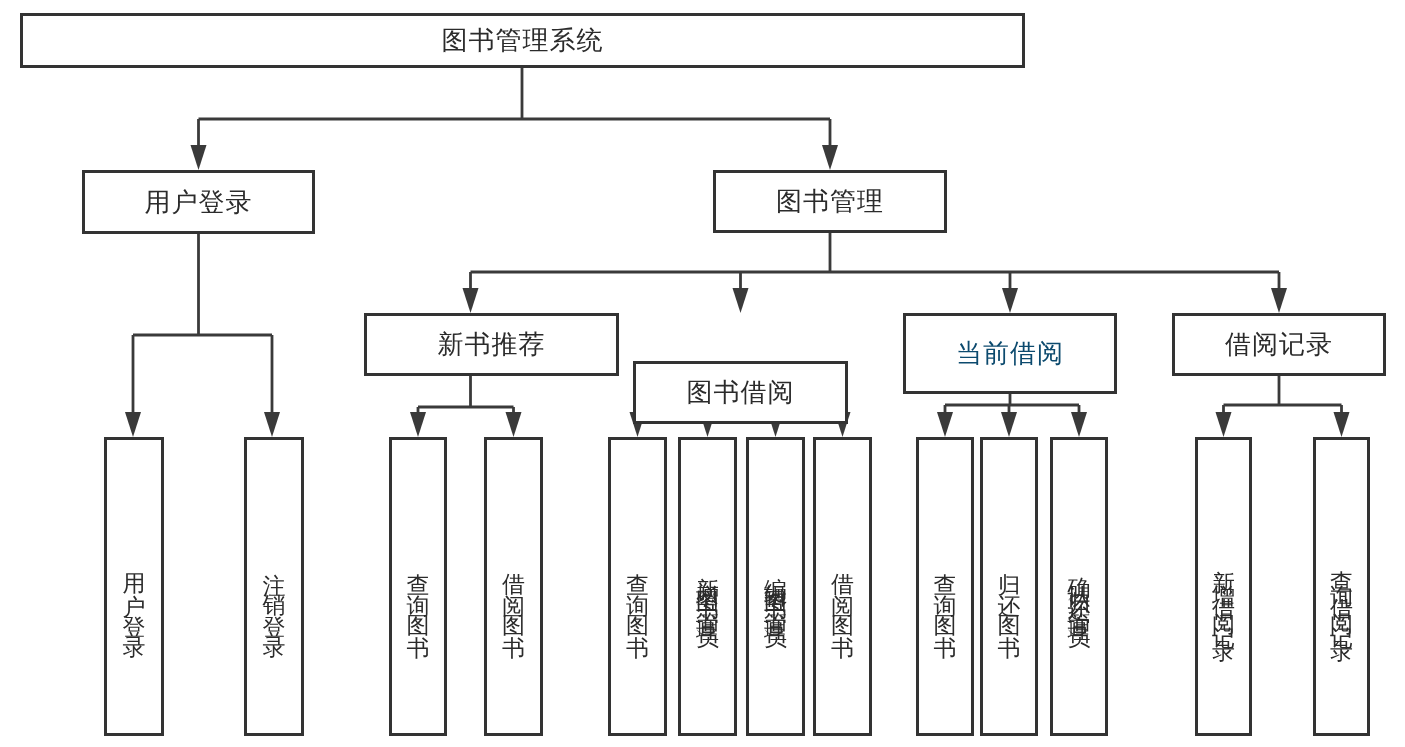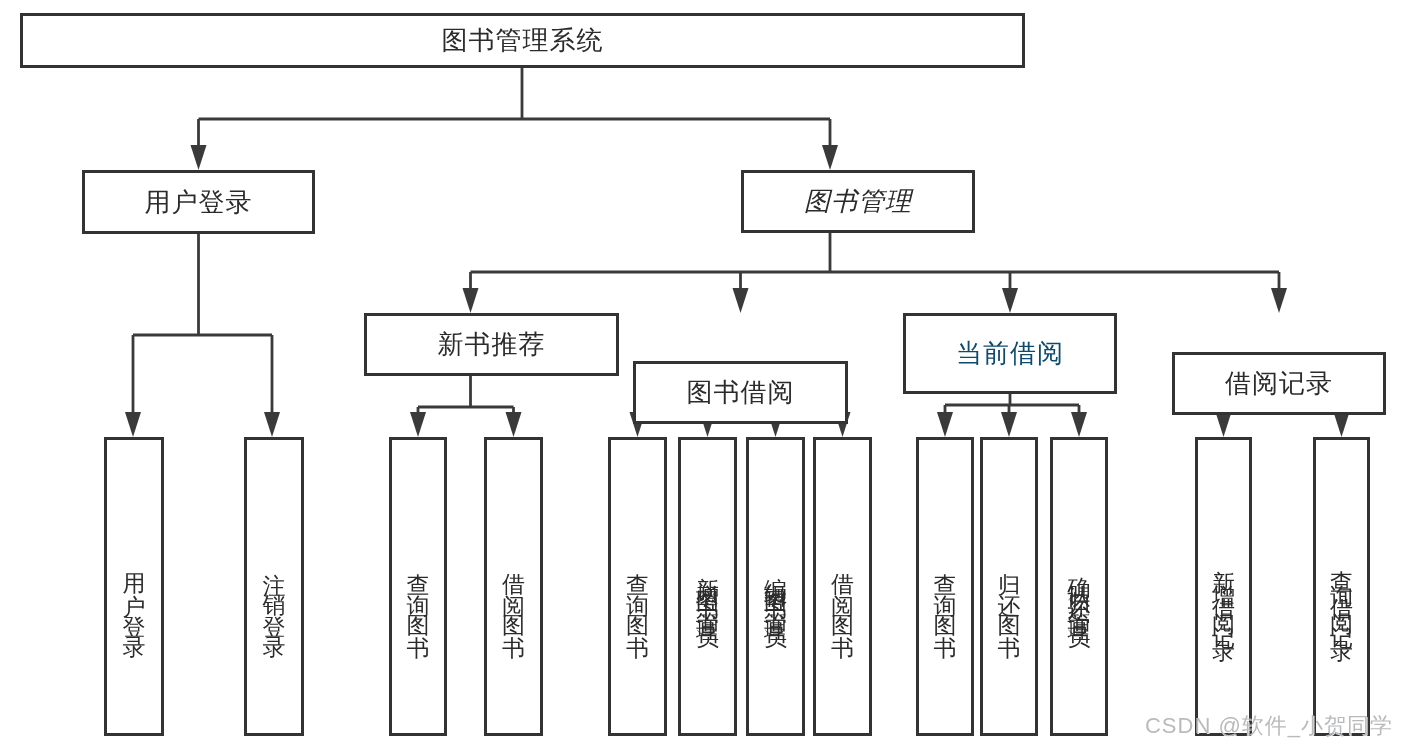--- a/index.html
+++ b/index.html
@@ -103,34 +103,34 @@
       </g>
     </svg>
 
   <div class="box hbox root" style="left: 20px; top: 13px; width: 1005px; height: 55px; border-color: rgb(51, 51, 51); background: rgb(255, 255, 255); color: rgb(43, 43, 43);">
     <span>图书管理系统</span>
   </div>
 
   <div class="box hbox" style="left: 82px; top: 170px; width: 233px; height: 64px; border-color: rgb(51, 51, 51); background: rgb(255, 255, 255); color: rgb(43, 43, 43);">
     <span>用户登录</span>
   </div>
-  <div class="box hbox" style="left: 741px; top: 170px; width: 234px; height: 63px; border-color: rgb(51, 51, 51); background: rgb(255, 255, 255); color: rgb(43, 43, 43); font-style: italic;">
+  <div class="box hbox" style="left: 713px; top: 170px; width: 234px; height: 63px; border-color: rgb(51, 51, 51); background: rgb(255, 255, 255); color: rgb(43, 43, 43);">
     <span>图书管理</span>
   </div>
 
   <div class="box hbox" style="left: 364px; top: 313px; width: 255px; height: 63px; border-color: rgb(51, 51, 51); background: rgb(255, 255, 255); color: rgb(43, 43, 43);">
     <span>新书推荐</span>
   </div>
   <div class="box hbox" style="left: 633px; top: 313px; width: 215px; height: 63px; border-color: rgb(51, 51, 51); background: rgb(255, 255, 255); color: rgb(43, 43, 43); margin-top: 48px;">
     <span>图书借阅</span>
   </div>
   <div class="box hbox" style="left: 903px; top: 313px; width: 214px; height: 81px; border-color: rgb(51, 51, 51); background: rgb(255, 255, 255); color: #0c4a6e;">
     <span>当前借阅</span>
   </div>
-  <div class="box hbox" style="left: 1172px; top: 313px; width: 214px; height: 63px; border-color: rgb(51, 51, 51); background: rgb(255, 255, 255); color: rgb(43, 43, 43); margin-top: 39px;">
+  <div class="box hbox" style="left: 1172px; top: 313px; width: 214px; height: 63px; border-color: rgb(51, 51, 51); background: rgb(255, 255, 255); color: rgb(43, 43, 43);">
     <span>借阅记录</span>
   </div>
 
   <div class="box leaf ls-lg" style="left: 104px; top: 437px; width: 60px; height: 299px; border-color: rgb(51, 51, 51); background: rgb(255, 255, 255); color: rgb(43, 43, 43);">
     <span>用户登录</span>
   </div>
   <div class="box leaf ls-lg" style="left: 244px; top: 437px; width: 60px; height: 299px; border-color: rgb(51, 51, 51); background: rgb(255, 255, 255); color: rgb(43, 43, 43);">
     <span>注销登录</span>
   </div>
 
@@ -164,14 +164,13 @@
     <span>确认归还（管理员）</span>
   </div>
 
   <div class="box leaf ls-md" style="left: 1195px; top: 437px; width: 57px; height: 299px; border-color: rgb(51, 51, 51); background: rgb(255, 255, 255); color: rgb(43, 43, 43);">
     <span>新增借阅记录</span>
   </div>
   <div class="box leaf ls-md" style="left: 1313px; top: 437px; width: 57px; height: 299px; border-color: rgb(51, 51, 51); background: rgb(255, 255, 255); color: rgb(43, 43, 43);">
     <span>查询借阅记录</span>
   </div>
 
-  <div class="watermark" style="color: rgb(185, 186, 188);">CSDN @软件_小贺同学</div>
 </div>
 
 </body></html>

